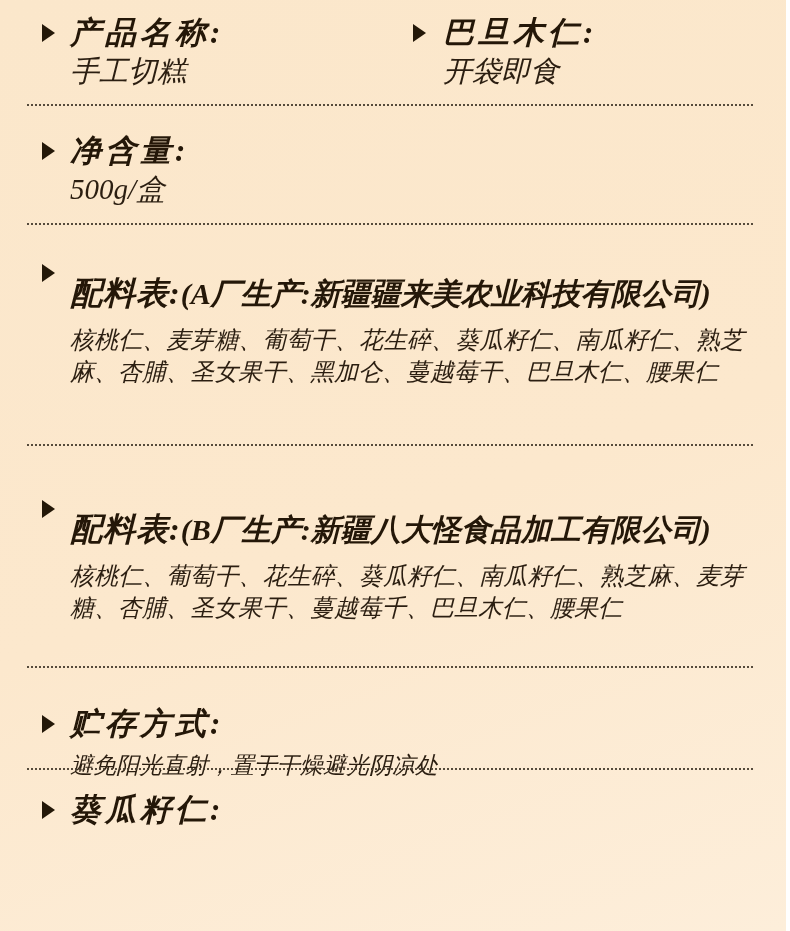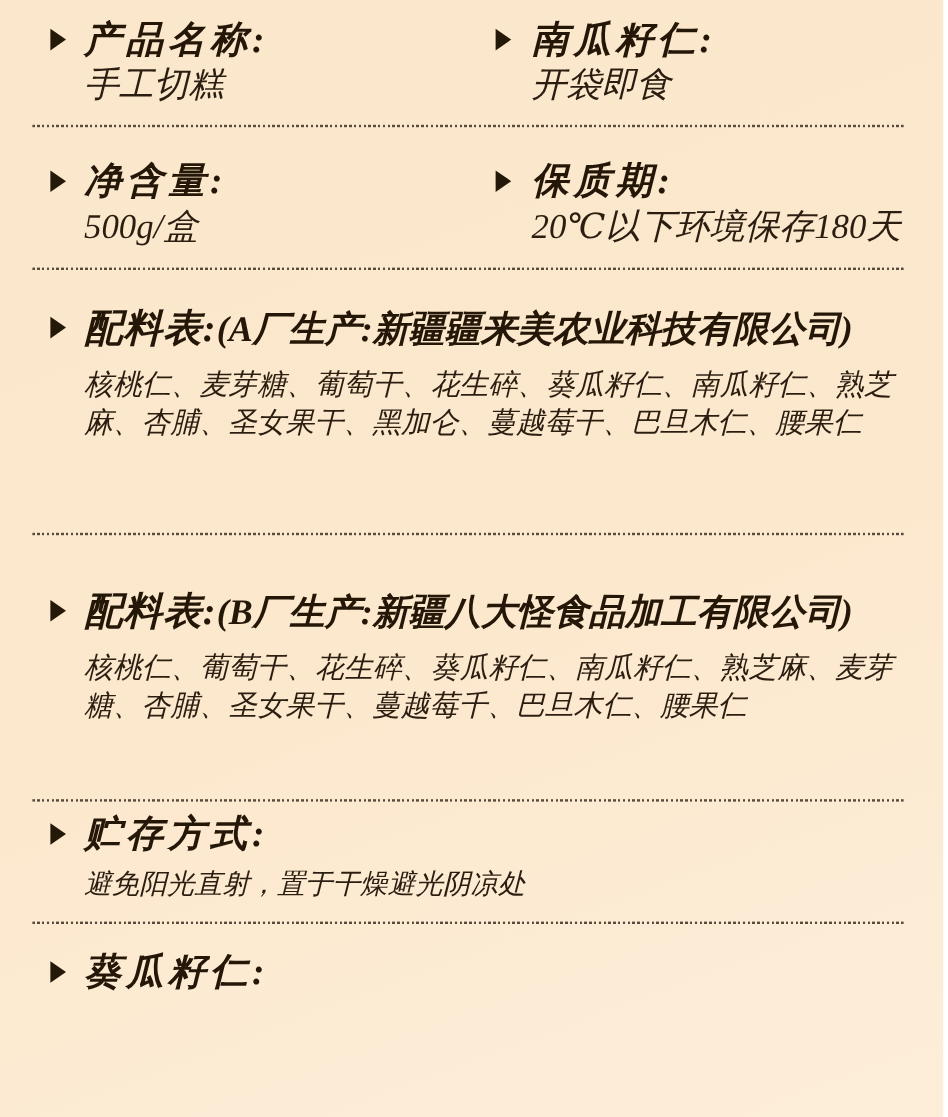--- a/index.html
+++ b/index.html
@@ -51,20 +51,21 @@
     font-size: 29px;
     line-height: 38px;
     color: #2b1e11;
     white-space: nowrap;
   }
   .ing-heading {
     line-height: 42px;
     font-weight: 800;
     color: #241708;
     white-space: nowrap;
+    margin-top: 20px;
   }
   .ing-label {
     font-size: 32px;
     letter-spacing: 1px;
   }
   .ing-producer {
     font-size: 30px;
     letter-spacing: 0;
   }
   .ing-body {
@@ -104,54 +105,49 @@
   .pos-product   { top: 14px; }
   .pos-eating    { top: 14px; }
   .pos-net       { top: 132px; }
   .pos-shelf     { top: 132px; }
   .pos-div1      { top: 104px; }
   .pos-div2      { top: 223px; }
   .pos-ing-a     { top: 252px; }
   .pos-div3      { top: 444px; }
   .pos-ing-b     { top: 488px; }
   .pos-div4      { top: 666px; }
-  .pos-storage   { top: 676px; }
+  .pos-storage   { top: 705px; }
   .pos-div5      { top: 768px; }
   .pos-tips      { top: 791px; }
 </style>
 </head>
 <body>
 
 <div class="panel">
 
   <div class="section pos-product">
     <span class="bullet h38"></span>
     <div class="heading">产品名称:</div>
     <div class="value">手工切糕</div>
   </div>
 
   <div class="section col-right pos-eating">
     <span class="bullet h38"></span>
-    <div class="heading">南瓜籽仁:</div>
+    <div class="heading">巴旦木仁:</div>
     <div class="value">开袋即食</div>
   </div>
 
   <div class="divider pos-div1"></div>
 
   <div class="section pos-net">
     <span class="bullet h38"></span>
     <div class="heading">净含量:</div>
     <div class="value">500g/盒</div>
   </div>
 
-  <div class="section col-right pos-shelf">
-    <span class="bullet h38"></span>
-    <div class="heading">保质期:</div>
-    <div class="value">20℃以下环境保存180天</div>
-  </div>
 
   <div class="divider pos-div2"></div>
 
   <div class="section pos-ing-a">
     <span class="bullet h42"></span>
     <div class="ing-heading">
       <span class="ing-label">配料表:</span><span class="ing-producer">(A厂生产:新疆疆来美农业科技有限公司)</span>
     </div>
     <div class="ing-body">核桃仁、麦芽糖、葡萄干、花生碎、葵瓜籽仁、南瓜籽仁、熟芝麻、杏脯、圣女果干、黑加仑、蔓越莓干、巴旦木仁、腰果仁</div>
   </div>

